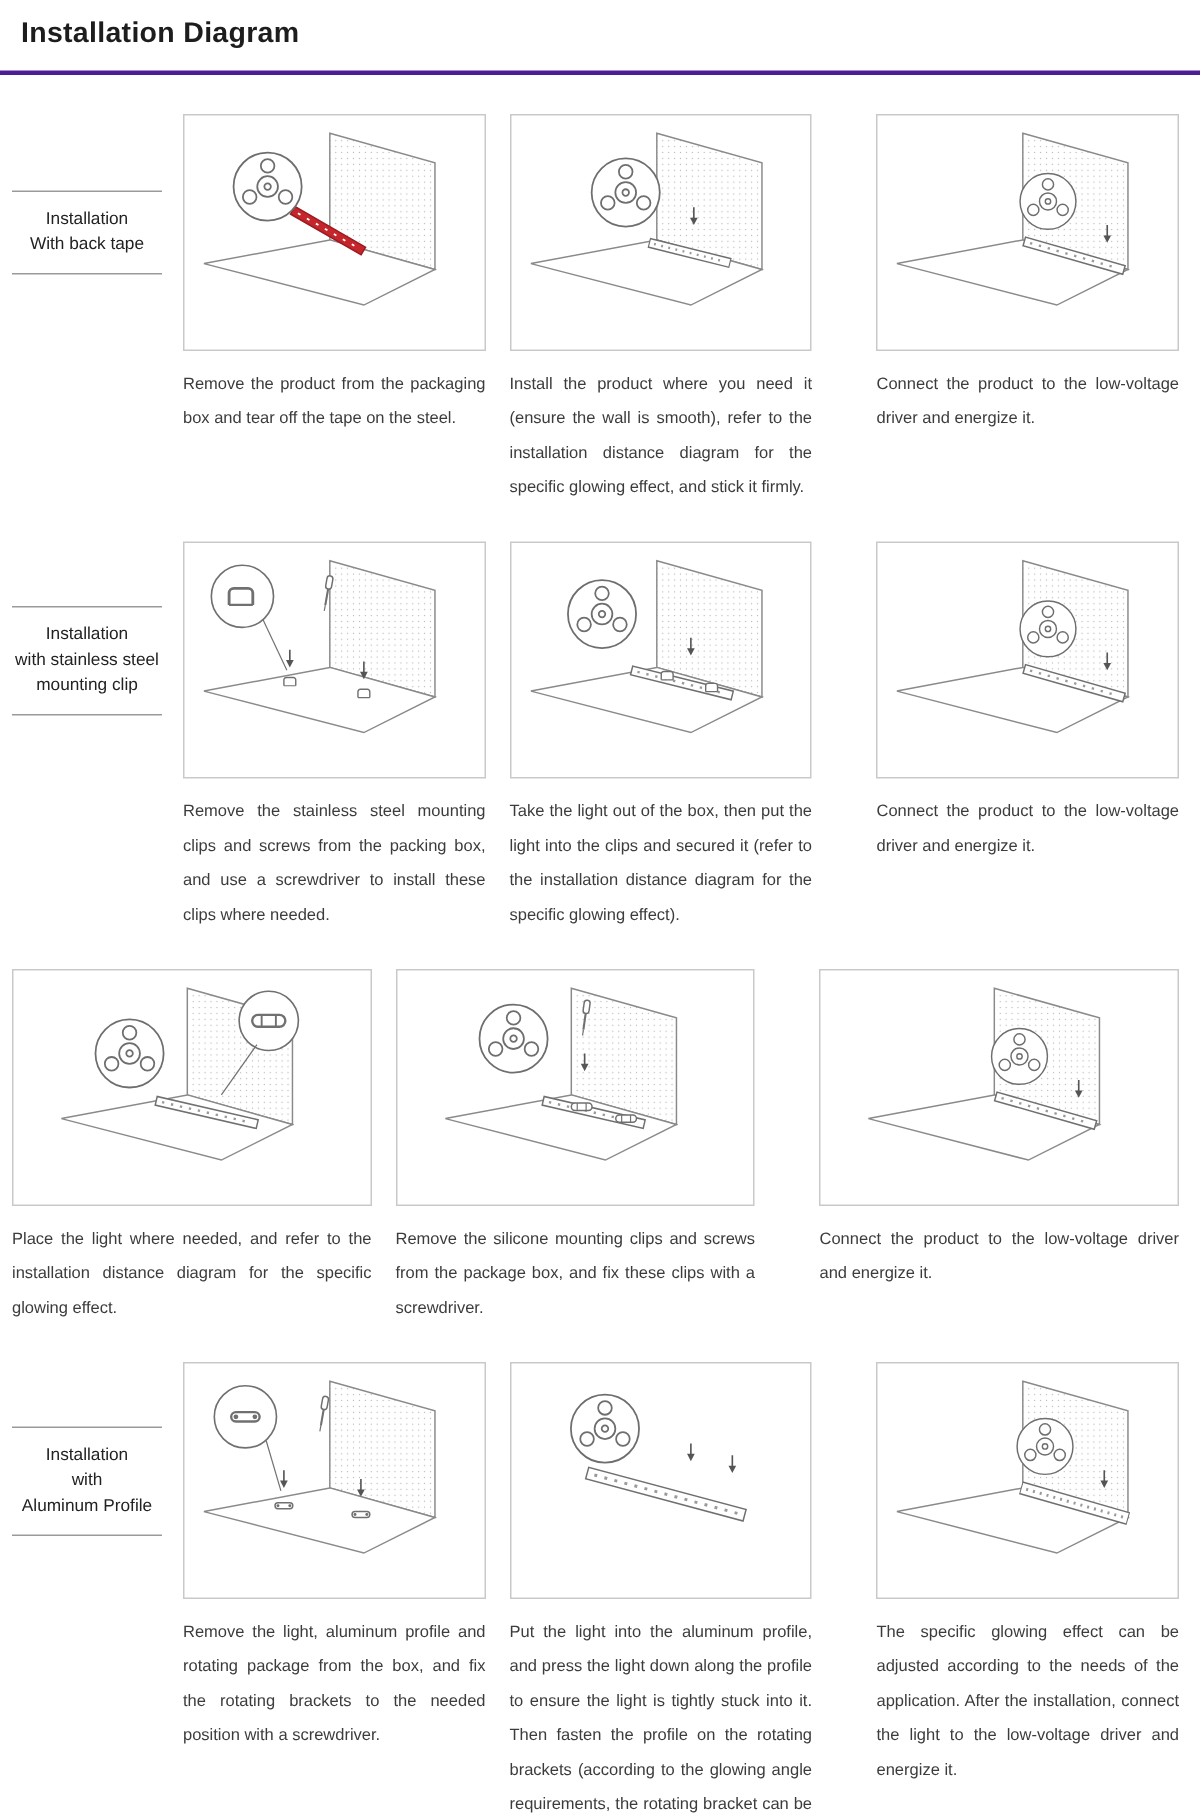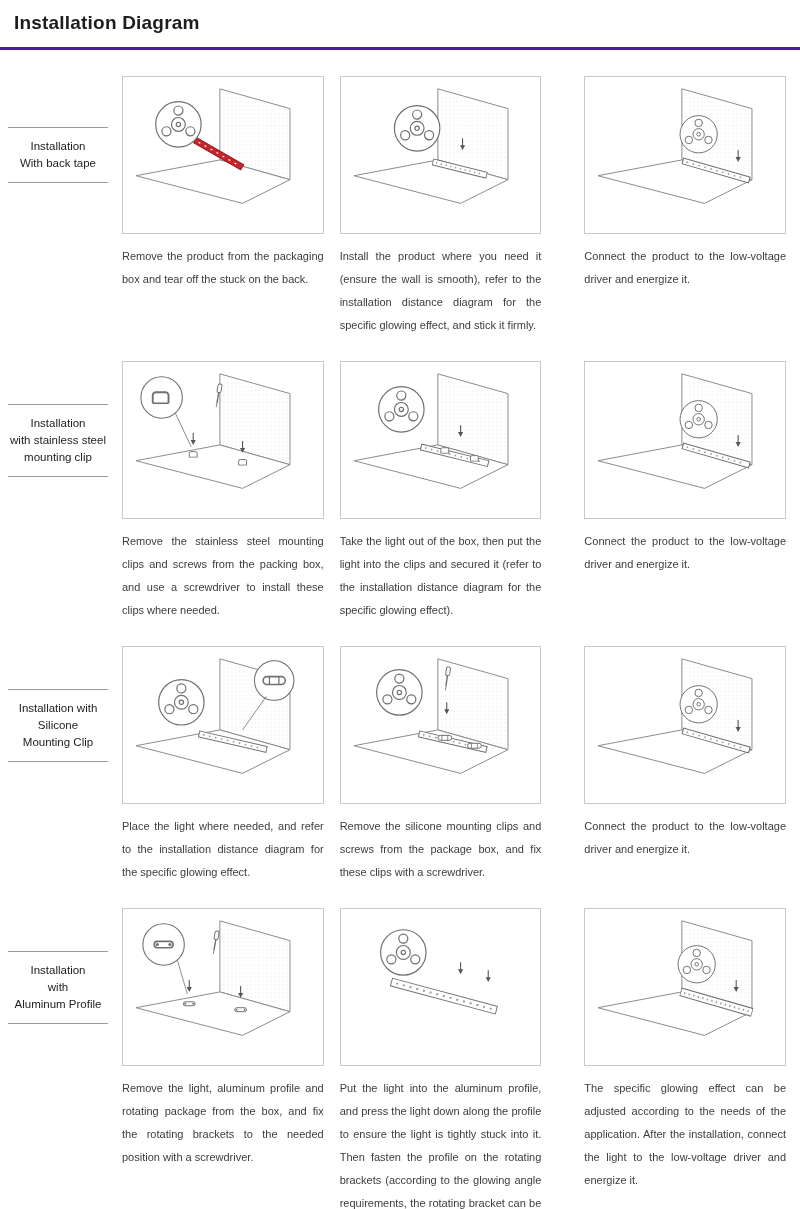--- a/index.html
+++ b/index.html
@@ -115,21 +115,21 @@
         <div class="illus">
           <svg viewBox="0 0 200 158" aria-label="reel-with-red-back-tape">
             <use href="#wall-floor"></use>
             <g transform="translate(72,64) rotate(30)">
               <rect x="0" y="-3" width="55" height="6" fill="#c5262c" stroke="#9c1b20" stroke-width="1"></rect>
               <line x1="4" y1="0" x2="51" y2="0" stroke="#ffffff" stroke-width="1.2" stroke-dasharray="2,5"></line>
             </g>
             <use href="#reel" transform="translate(55,48)"></use>
           </svg>
         </div>
-        <p class="caption">Remove the product from the packaging box and tear off the stuck on the back.</p>
+        <p class="caption">Remove the product from the packaging box and tear off the tape on the steel.</p>
       </div>
 
       <div class="step">
         <div class="illus">
           <svg viewBox="0 0 200 158" aria-label="stick-strip-on-surface">
             <use href="#wall-floor"></use>
             <g transform="translate(92,86) rotate(14) scale(0.8,1)">
                 <use href="#strip"></use>
               </g>
             <use href="#reel" transform="translate(76,52)"></use>
@@ -205,27 +205,20 @@
               </g>
             <use href="#reel" transform="translate(114,58) scale(0.82)"></use>
             <use href="#arr" transform="translate(154,74)"></use>
           </svg>
         </div>
         <p class="caption">Connect the product to the low-voltage driver and energize it.</p>
       </div>
     </section>
 
     <section class="row">
-      <div class="label-col">
-        <div class="rule"></div>
-        <div class="label-text">Installation with
-Silicone
-Mounting Clip</div>
-        <div class="rule"></div>
-      </div>
 
       <div class="step">
         <div class="illus">
           <svg viewBox="0 0 200 158" aria-label="place-light-silicone-clip-detail">
             <use href="#wall-floor"></use>
             <g transform="translate(76,88) rotate(13)">
                 <use href="#strip"></use>
               </g>
             <use href="#reel" transform="translate(58,56)"></use>
             <circle cx="152" cy="34" r="20" fill="#ffffff" stroke="#707070" stroke-width="1.1"></circle>

